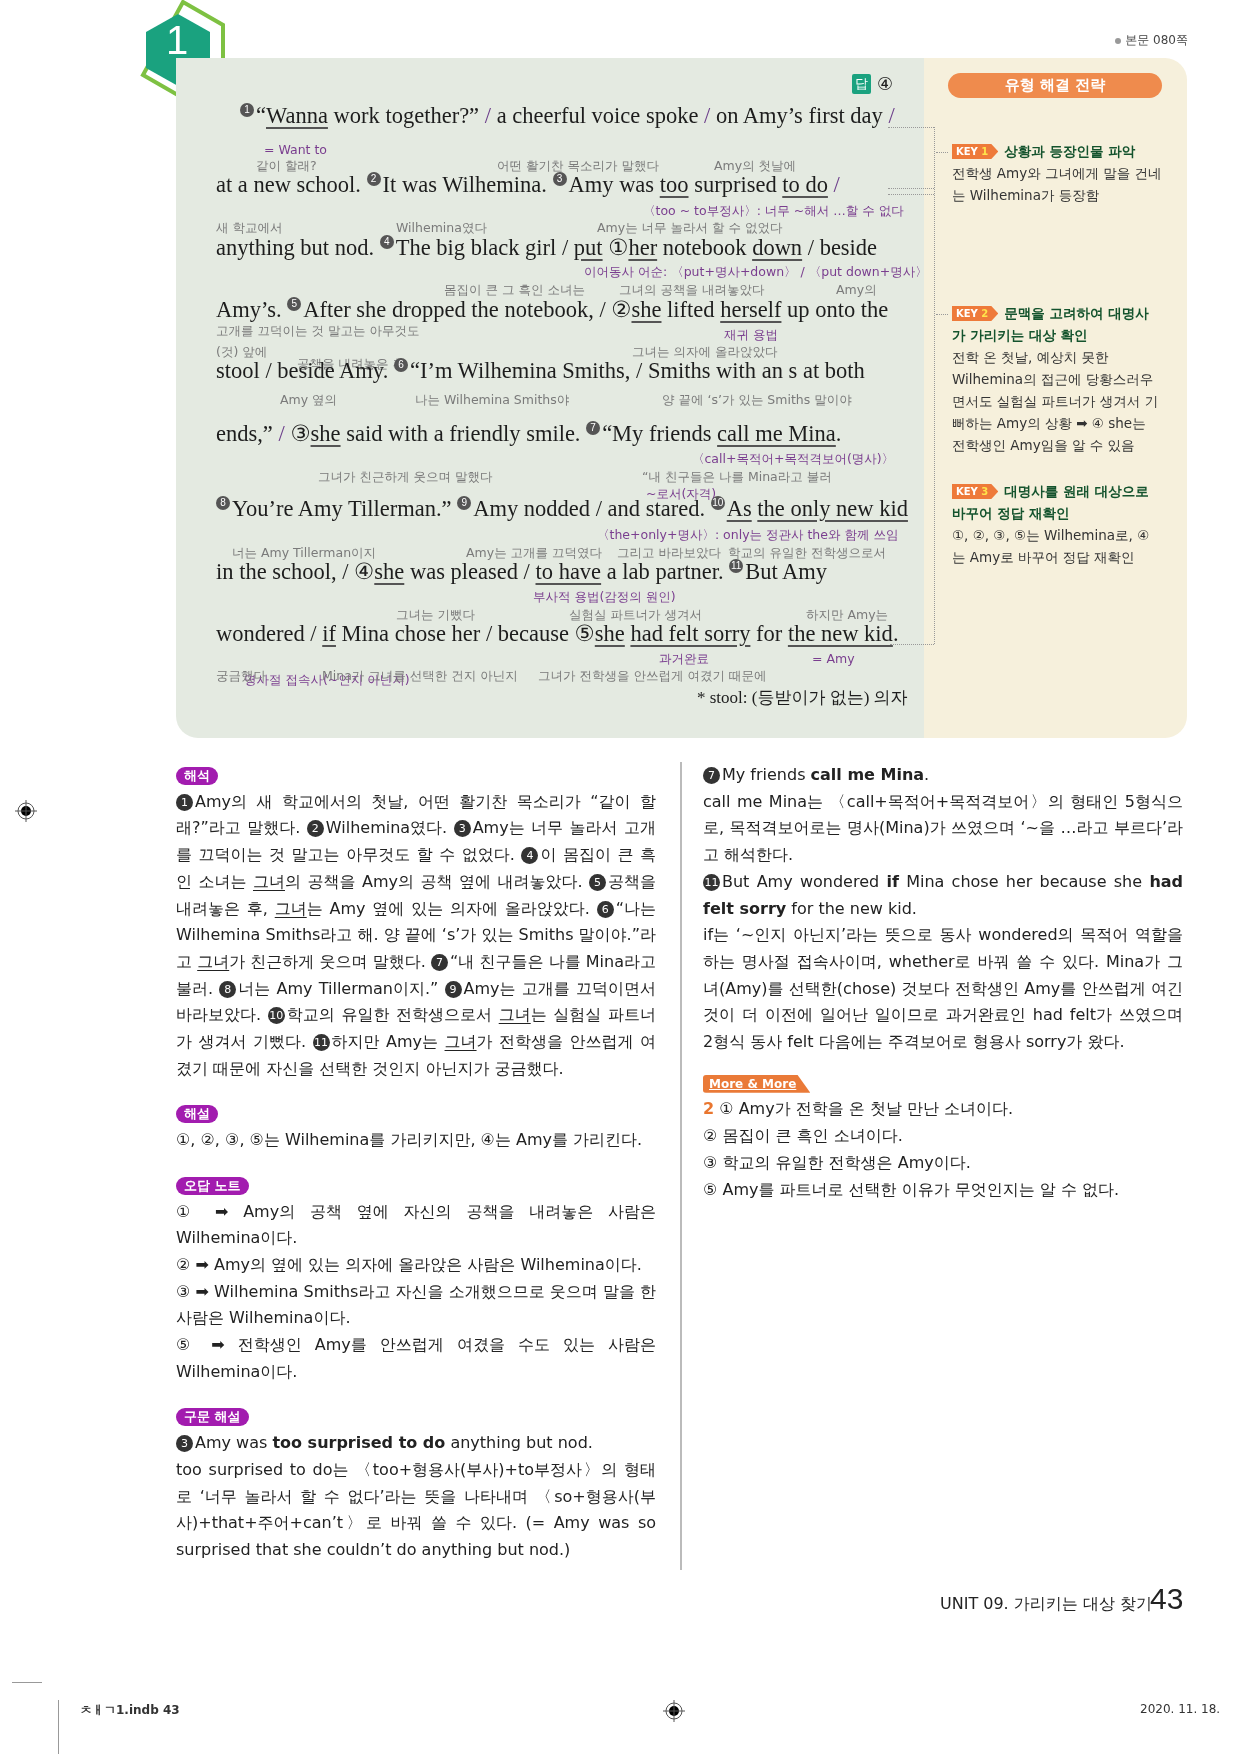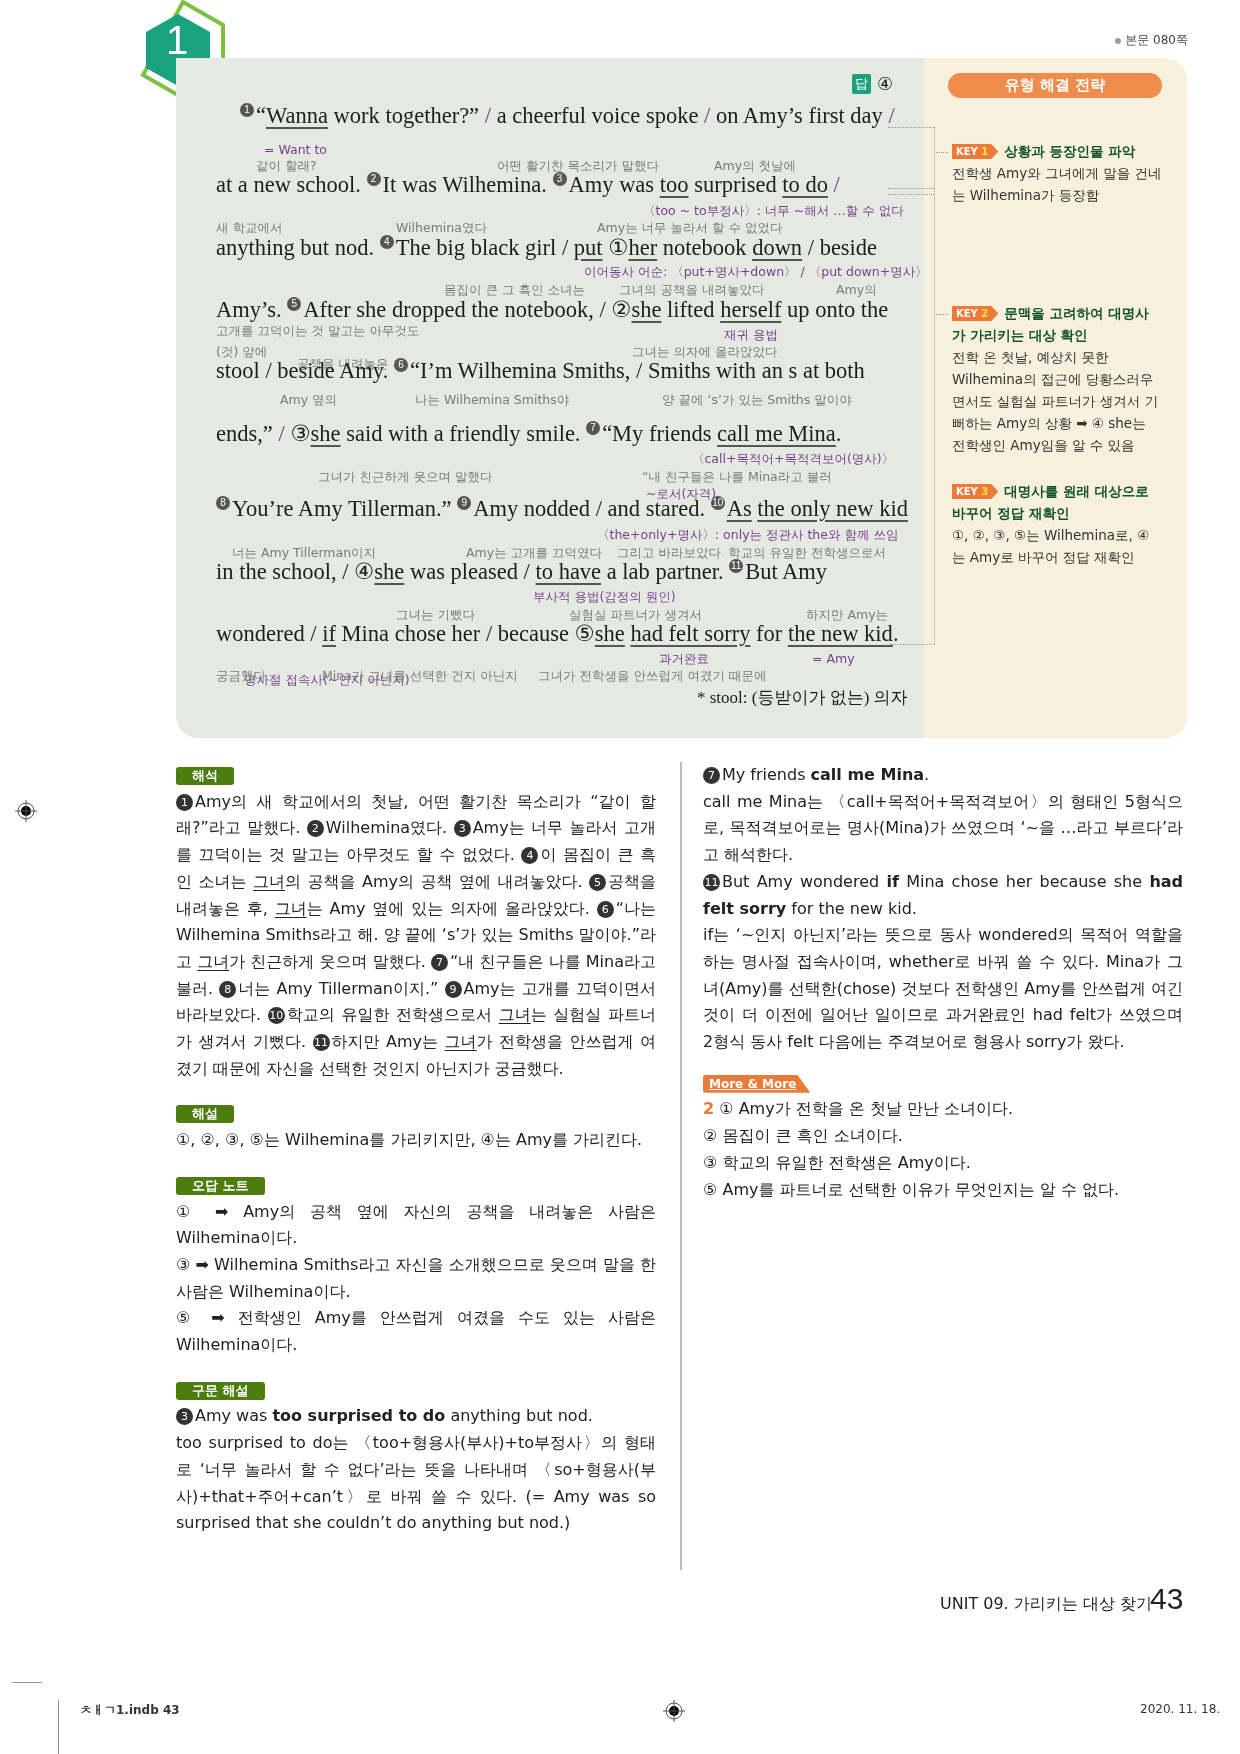--- a/index.html
+++ b/index.html
@@ -37,21 +37,21 @@
   .key { position: absolute; left: 952px; width: 210px; font-size: 13.5px; line-height: 22px; color: #333; }
   .key .key-tag { display: inline-block; background: #ee7a3a; color: #fff; font-size: 10px; font-weight: bold; padding: 0 10px 0 4px; margin-right: 6px; clip-path: polygon(0 0, 85% 0, 100% 50%, 85% 100%, 0 100%); line-height: 15px; vertical-align: 1px; }
   .key .key-tag b { color: #ffe44a; }
   .key .key-title { color: #14532d; font-weight: bold; }
   .key-dots { position: absolute; border-top: 1.5px dotted #999; width: 12px; }
 
   
   .col-left { position: absolute; left: 176px; top: 762px; width: 480px; font-size: 16px; line-height: 26.7px; color: #222; }
   .col-right { position: absolute; left: 703px; top: 762px; width: 480px; font-size: 16px; line-height: 26.7px; color: #222; }
   .divider { position: absolute; left: 680px; top: 762px; width: 1.5px; height: 808px; background: #bbb; }
-  .label { display: inline-block; background: #4d7c0f; color: #fff; font-size: 13px; font-weight: bold; padding: 0 16px; border-radius: 3px; line-height: 18px; margin-bottom: 2px; }
+  .label { display: inline-block; background: #a21caf; color: #fff; font-size: 13px; font-weight: bold; padding: 0 8px; border-radius: 9px; line-height: 18px; margin-bottom: 2px; }
   .more-label { display: inline-block; background: #ea7a38; color: #fff; font-size: 12px; font-weight: bold; padding: 0 14px 0 6px; line-height: 18px; border-radius: 3px 0 0 3px; clip-path: polygon(0 0, 88% 0, 100% 100%, 0 100%); text-decoration: underline; }
   .block { margin-bottom: 18px; }
   .just { text-align: justify; }
   .cnum { display: inline-block; width: 17px; height: 17px; border-radius: 50%; background: #333; color: #fff; font-size: 11px; line-height: 17px; text-align: center; vertical-align: 1px; margin-right: 2px; }
   .uk { text-decoration: underline; text-underline-offset: 3px; }
   .orange { color: #e9762f; font-weight: bold; }
 
   .footer-unit { position: absolute; left: 940px; top: 1594px; font-size: 16px; color: #222; }
   .footer-page { position: absolute; left: 1150px; top: 1582px; font-size: 30px; color: #222; font-family: "Liberation Sans", sans-serif; }
   .print-left { position: absolute; left: 80px; top: 1702px; font-size: 12px; color: #333; font-weight: bold; }
@@ -187,20 +187,21 @@
   </div>
 
   <div class="block">
     <span class="label">해설</span><br>
     <span>①, ②, ③, ⑤는 Wilhemina를 가리키지만, ④는 Amy를 가리킨다.</span>
   </div>
 
   <div class="block just">
     <span class="label">오답 노트</span><br>
     <div><span>① ➡</span> <span>Amy의 공책 옆에 자신의 공책을 내려놓은 사람은 Wilhemina이다.</span></div>
+    <div><span>② ➡</span> <span>Amy의 옆에 있는 의자에 올라앉은 사람은 Wilhemina이다.</span></div>
     <div><span>③ ➡</span> <span>Wilhemina Smiths라고 자신을 소개했으므로 웃으며 말을 한 사람은 Wilhemina이다.</span></div>
     <div><span>⑤ ➡</span> <span>전학생인 Amy를 안쓰럽게 여겼을 수도 있는 사람은 Wilhemina이다.</span></div>
   </div>
 
   <div class="block just">
     <span class="label">구문 해설</span><br>
     <div><span class="cnum">3</span><span>Amy was </span><b>too surprised to do</b><span> anything but nod.</span></div>
     <div>too surprised to do는 〈too+형용사(부사)+to부정사〉의 형태로 ‘너무 놀라서 할 수 없다’라는 뜻을 나타내며 〈so+형용사(부사)+that+주어+can’t〉로 바꿔 쓸 수 있다. (= Amy was so surprised that she couldn’t do anything but nod.)</div>
   </div>
 </div>

